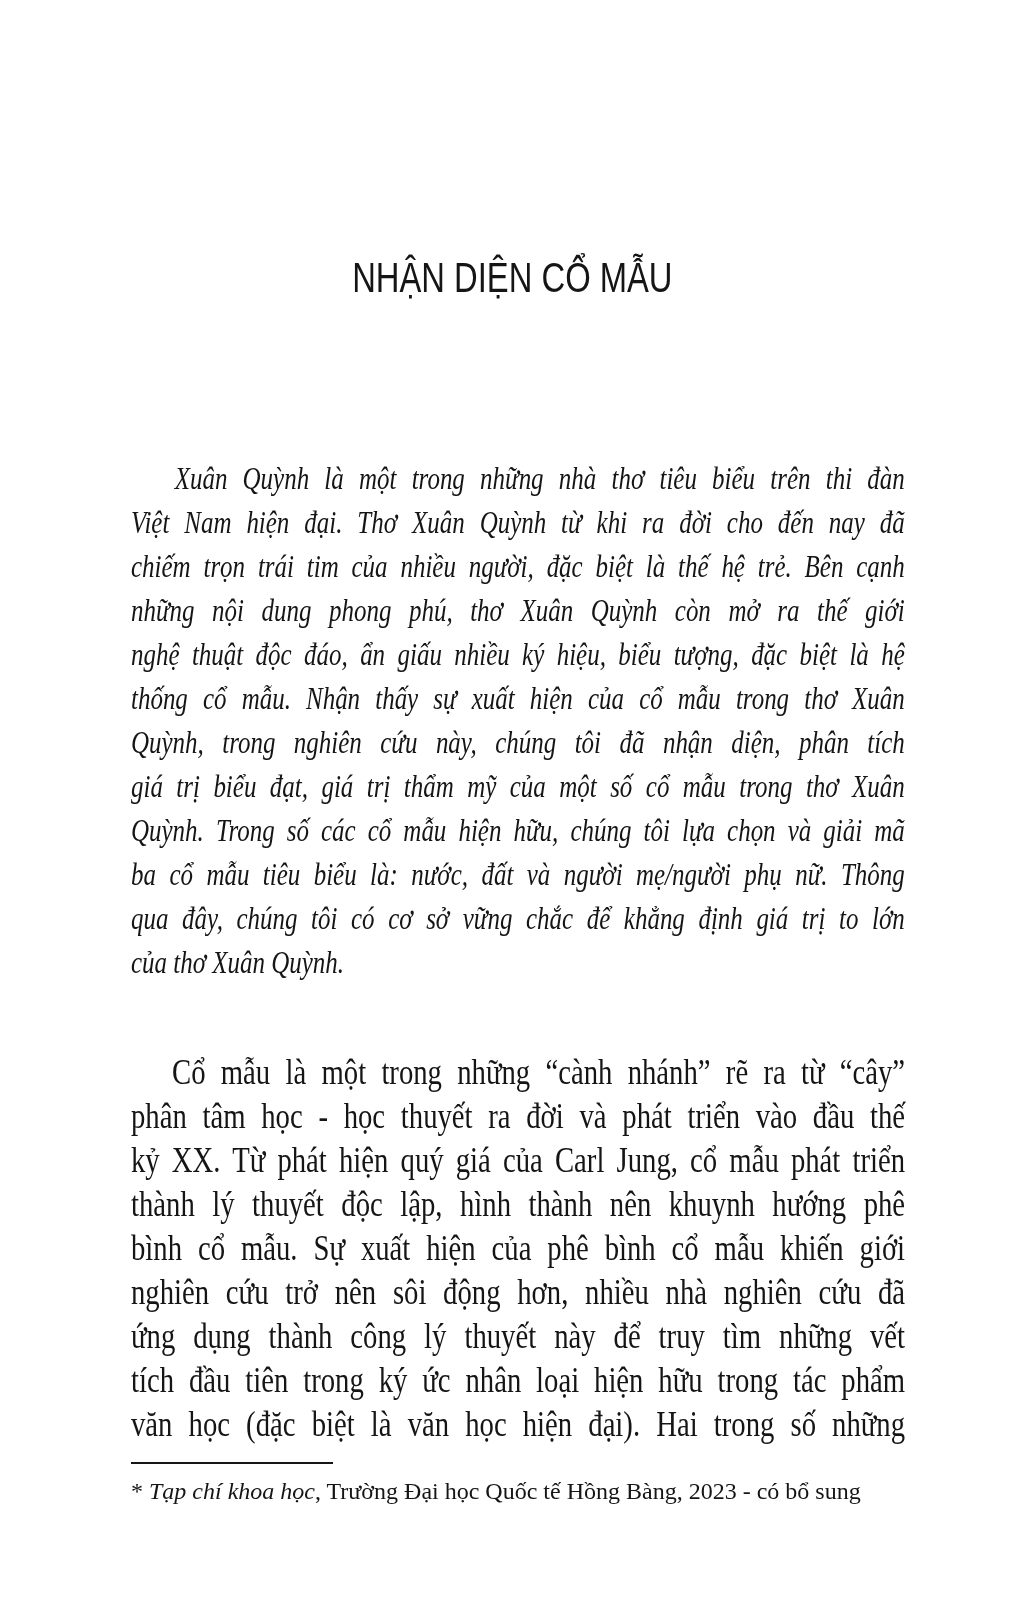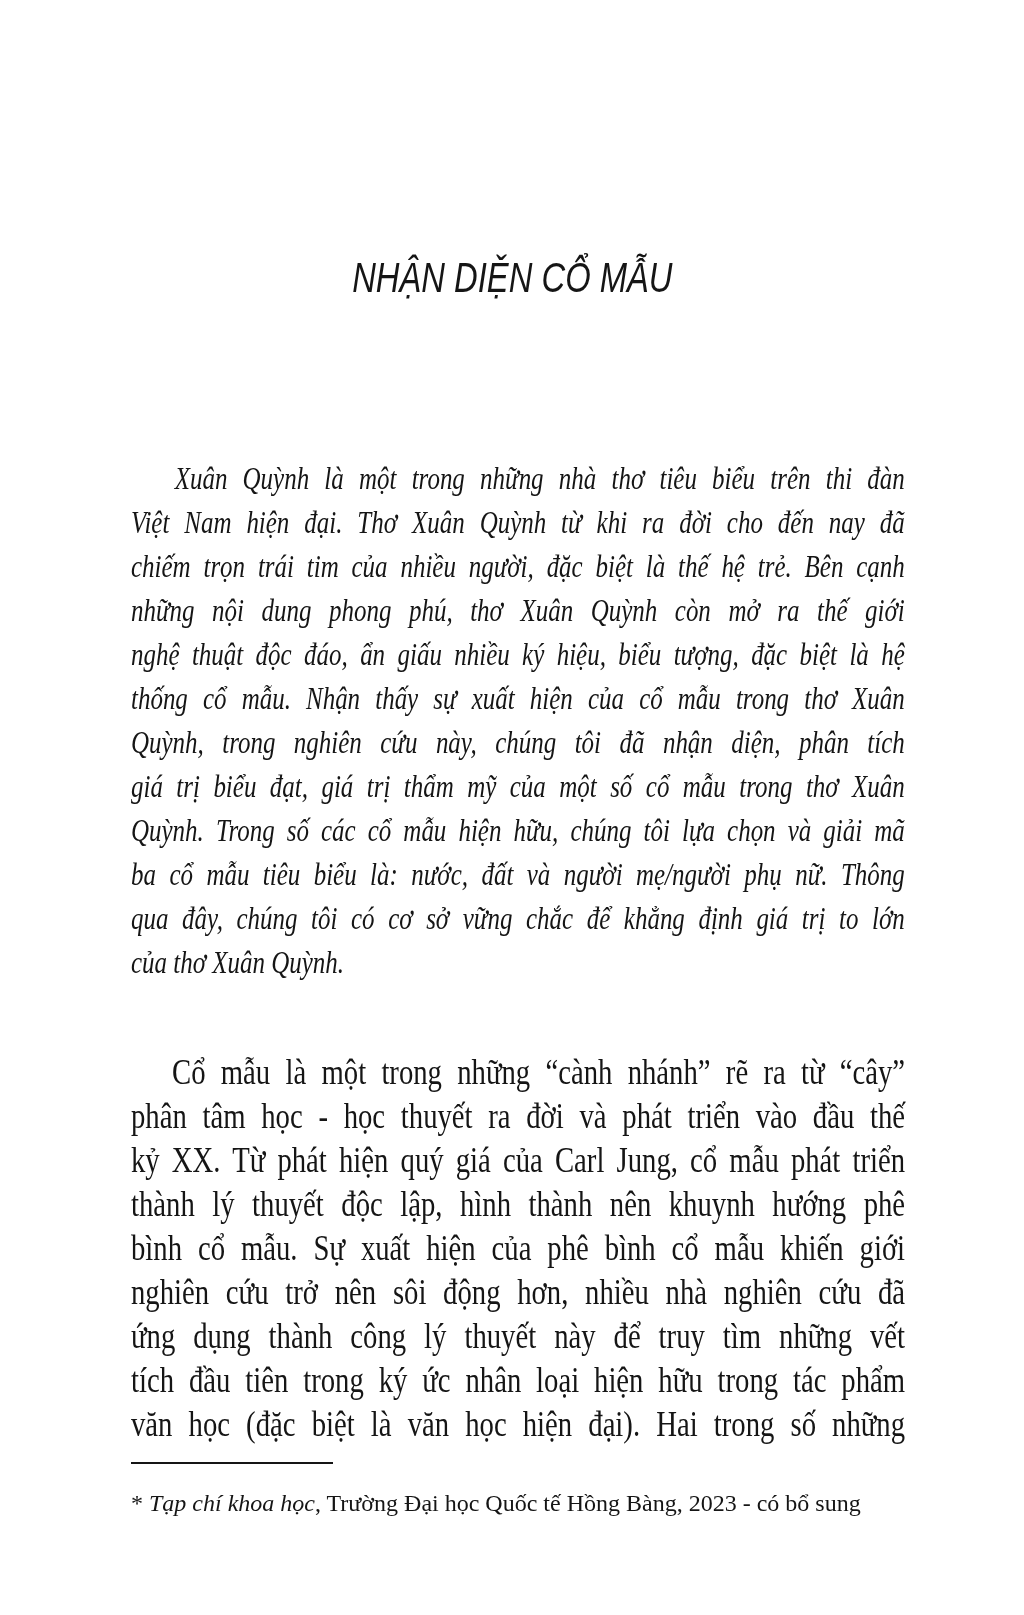--- a/index.html
+++ b/index.html
@@ -22,21 +22,21 @@
     left: 0;
     top: 249px;
     width: 1024px;
     text-align: center;
     font-family: "Liberation Sans", sans-serif;
     font-size: 42px;
     line-height: 57px;
     font-weight: 400;
     color: var(--ink, #151515);
   }
-  .title-line { height: 57px; font-style: italic; }
+  .title-line { height: 57px; }
   .tscale {
     display: inline-block;
     transform: scaleX(0.78);
     transform-origin: center top;
     white-space: nowrap;
   }
 
   
   .tline {
     text-align: justify;
@@ -85,21 +85,20 @@
   }
   .footnote {
     position: absolute;
     left: 131px;
     top: 1476px;
     width: 790px;
     font-family: "Liberation Serif", serif;
     font-size: 24px;
     line-height: 30px;
     white-space: nowrap;
-    margin-top: 12px;
   }
   .footnote .it { font-style: italic; }
 </style>
 </head>
 <body>
 
 <div class="page">
 
   <h1 class="title" style="margin:0; font-weight:400;">
     <div class="title-line"><span class="tscale">NHẬN DIỆN CỔ MẪU</span></div>

